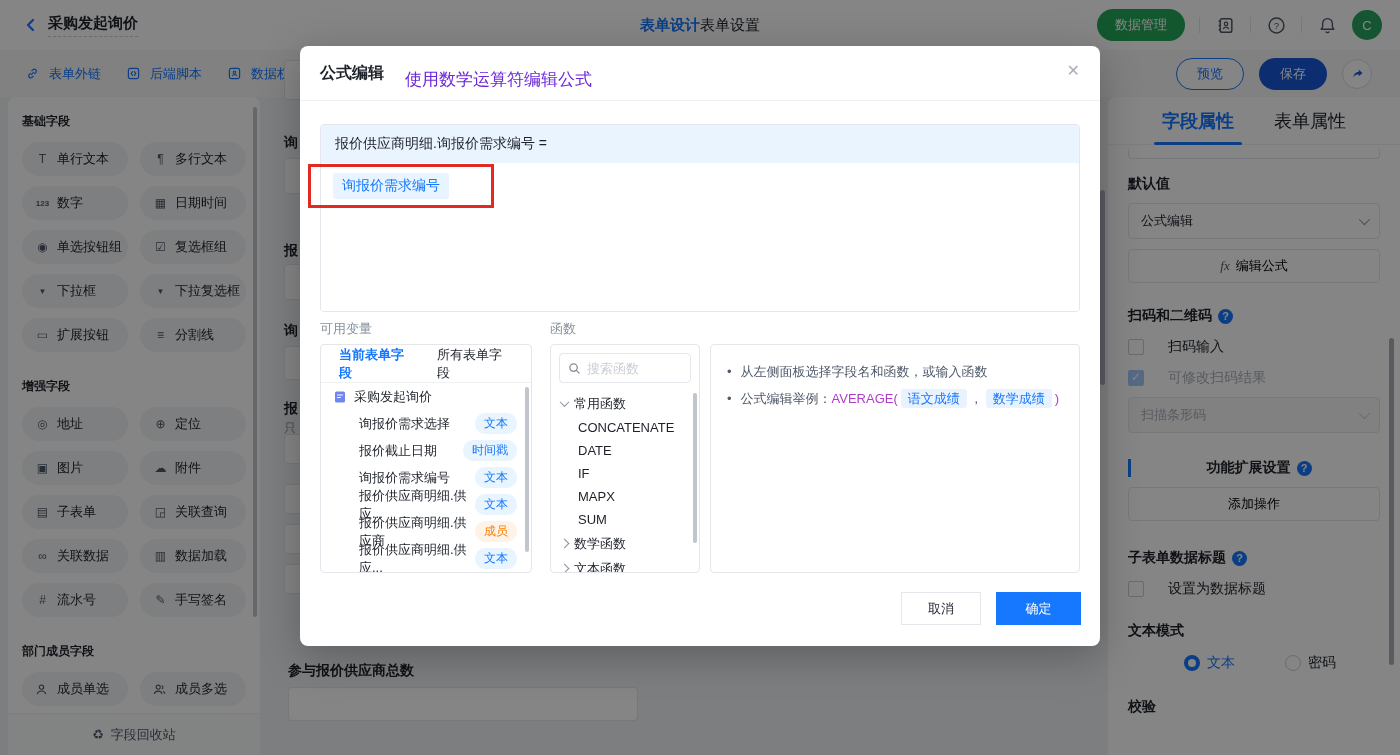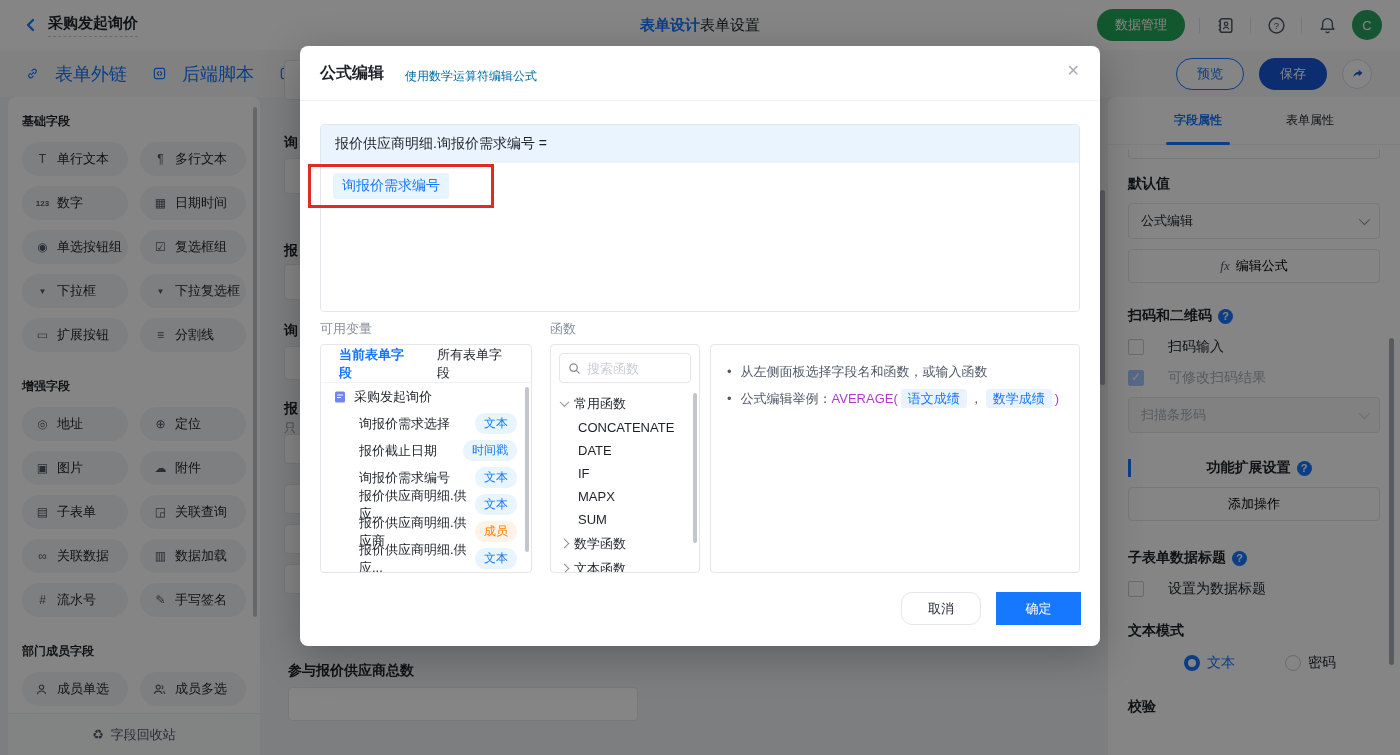--- a/index.html
+++ b/index.html
@@ -17,21 +17,21 @@
   .top-tab { font-size:15px; color:#1D2129; cursor:pointer; }
   .top-tab.active { color:#1677FF; font-weight:bold; }
   .top-right { position:absolute; right:18px; top:0; height:50px; display:flex; align-items:center; gap:14px; }
   .pill-green { background:#23A757; color:#fff; font-size:13px; padding:7px 18px; border-radius:16px; cursor:pointer; }
   .vsep { width:1px; height:16px; background:#E5E6EB; }
   .icon-btn { width:22px; height:22px; color:#4E5969; display:flex; align-items:center; justify-content:center; cursor:pointer; }
   .avatar { width:30px; height:30px; border-radius:50%; background:#2BA35E; color:#fff; font-size:13px; display:flex; align-items:center; justify-content:center; cursor:pointer; }
 
   
   .toolbar { position:absolute; left:0; top:50px; width:1400px; height:47px; background:#F7F8FA; display:flex; align-items:center; }
-  .tool-link { display:flex; align-items:center; gap:16px; color:#1677FF; font-size:18px; margin-left:26px; cursor:pointer; }
+  .tool-link { display:flex; align-items:center; gap:10px; color:#1677FF; font-size:13px; margin-left:26px; cursor:pointer; }
   .toolbar-actions { position:absolute; right:28px; top:0; height:47px; display:flex; align-items:center; gap:15px; }
   .btn-preview { border:1px solid #1677FF; color:#1677FF; background:#fff; font-size:13px; padding:6px 20px; border-radius:16px; cursor:pointer; }
   .btn-save { background:#1759D6; color:#fff; font-size:13px; padding:7px 21px; border-radius:16px; border:none; cursor:pointer; }
   .btn-share { width:30px; height:30px; border-radius:50%; background:#fff; border:1px solid #D3DCF3; display:flex; align-items:center; justify-content:center; cursor:pointer; }
 
   
   .left-card { position:absolute; left:8px; top:97px; width:252px; height:658px; background:#fff; border-radius:8px 8px 0 0; overflow:hidden; }
   .left-inner { padding:16px 14px 0 14px; }
   .sec-title { font-size:12px; font-weight:bold; margin-bottom:12px; }
   .fgrid { display:grid; grid-template-columns:1fr 1fr; gap:10px 12px; margin-bottom:26px; }
@@ -44,21 +44,21 @@
   
   .cv-label { position:absolute; font-size:14px; font-weight:bold; color:#1D2129; }
   .cv-sub { position:absolute; font-size:12px; color:#86909C; }
   .cv-input { position:absolute; background:#fff; border:1px solid #E5E6EB; border-radius:4px; }
   .cv-scroll { position:absolute; left:1100px; top:190px; width:5px; height:195px; background:#A9AEB8; border-radius:3px; }
   .page-scroll { position:absolute; left:1389px; top:338px; width:5px; height:327px; background:#A9AEB8; border-radius:3px; }
 
   
   .right-card { position:absolute; left:1108px; top:97px; width:292px; height:658px; background:#fff; border-radius:8px 0 0 0; }
   .prop-tabs { height:48px; display:flex; align-items:center; justify-content:space-around; padding:0 34px; border-bottom:1px solid #F0F1F3; }
-  .prop-tab { font-size:12px; color:#1D2129; height:48px; display:flex; align-items:center; cursor:pointer; position:relative; }
+  .prop-tab { font-size:18px; color:#1D2129; height:48px; display:flex; align-items:center; cursor:pointer; position:relative; }
   .prop-tab.active { color:#1677FF; font-weight:bold; }
   .prop-tab.active::after { content:""; position:absolute; left:-8px; right:-8px; bottom:0; height:3px; background:#1677FF; border-radius:2px; }
   .right-inner { padding:4px 20px 0 20px; }
   .cut-input { height:10px; border:1px solid #E5E6EB; border-top:none; border-radius:0 0 4px 4px; }
   .p-label { font-size:14px; font-weight:bold; margin-top:16px; display:flex; align-items:center; gap:6px; }
   .p-label.barred { border-left:3px solid #1677FF; padding-left:7px;justify-content:center; }
   .qicon { width:15px; height:15px; border-radius:50%; background:#1677FF; color:#fff; font-size:11px; display:inline-flex; align-items:center; justify-content:center; cursor:pointer; }
   .qicon::after { content:"?"; }
   .selectbox { margin-top:10px; height:36px; border:1px solid #E5E6EB; border-radius:4px; display:flex; align-items:center; justify-content:space-between; padding:0 12px; font-size:13px; cursor:pointer; background:#fff; }
   .selectbox.disabled { background:#F7F8FA; color:#A9AEB8; cursor:not-allowed; }
@@ -73,21 +73,21 @@
   .radio-row { display:flex; align-items:center; gap:50px; margin-top:14px; margin-left:56px; font-size:14px; }
   .radio { display:flex; align-items:center; gap:7px; cursor:pointer; }
   .rdot { width:16px; height:16px; border-radius:50%; border:1px solid #C9CDD4; background:#fff; }
   .radio.on .rdot { border:4.5px solid #1677FF; }
   .radio.on span.rlabel { color:#1677FF; }
 
   
   .overlay { position:absolute; left:0; top:0; width:1400px; height:755px; background:rgba(0,0,0,0.48); z-index:50; }
   .modal { position:absolute; left:300px; top:46px; width:800px; height:600px; background:#fff; border-radius:8px; z-index:100; box-shadow:0 10px 40px rgba(0,0,0,.25); }
   .m-title { position:absolute; left:20px; top:17px; font-size:16px; font-weight:bold; }
-  .m-sub { position:absolute; left:105px; top:22px; font-size:12px; color:#0369a1; }
+  .m-sub { position:absolute; left:105px; top:22px; font-size:17px; color:#6d28d9; }
   .m-close { position:absolute; right:20px; top:15px; font-size:16px; color:#A9AEB8; cursor:pointer; }
   .m-hr { position:absolute; left:0; top:54px; width:800px; height:1px; background:#F0F1F3; }
   .formula-box { position:absolute; left:20px; top:78px; width:760px; height:188px; border:1px solid #E5E6EB; border-radius:4px; overflow:hidden; }
   .formula-head { height:38px; background:#EAF4FE; display:flex; align-items:center; padding-left:14px; font-size:14px; color:#1D2129; }
   .formula-body { position:relative; height:149px; background:#fff; padding:10px 12px; }
   .token { display:inline-block; background:#E8F4FF; color:#1677FF; font-size:14px; padding:4px 9px; border-radius:3px; cursor:pointer; }
   .red-annot { position:absolute; left:8px; top:118px; width:186px; height:44px; border:3px solid #E02A22; z-index:5; pointer-events:none; }
   .m-sec-label { position:absolute; top:274px; font-size:13px; color:#86909C; }
   .panel { position:absolute; top:298px; height:229px; border:1px solid #E5E6EB; border-radius:4px; background:#fff; overflow:hidden; }
   .var-tabs { height:38px; border-bottom:1px solid #F0F1F3; display:flex; align-items:center; gap:22px; padding:0 18px; font-size:13px; }
@@ -105,21 +105,21 @@
   .fn-group { height:25px; display:flex; align-items:center; gap:6px; padding-left:10px; font-size:13px; cursor:pointer; }
   .fn-item { height:23px; display:flex; align-items:center; padding-left:27px; font-size:13px; cursor:pointer; color:#1D2129; }
   .tri { width:7px; height:7px; border-right:1.4px solid #86909C; border-bottom:1.4px solid #86909C; flex:0 0 auto; }
   .tri.down { transform:rotate(45deg) translate(-1px,-1px); }
   .tri.right { transform:rotate(-45deg); }
   .fscroll { position:absolute; right:2px; top:48px; width:4px; height:150px; background:#C1C5CD; border-radius:2px; }
   .help-box { padding:13px 16px; font-size:13px; color:#4E5969; line-height:27px; }
   .bullet::before { content:"•"; margin-right:9px; color:#4E5969; }
   .fn-name { color:#B03BC9; }
   .mini-token { background:#E8F3FF; color:#1677FF; padding:2px 7px; border-radius:3px; margin:0 3px; }
-  .m-btn-cancel { position:absolute; left:601px; top:546px; width:80px; height:33px; border:1px solid #E5E6EB; background:#fff; border-radius:11px; font-size:13px; color:#1D2129; cursor:pointer; font-family:inherit; }
+  .m-btn-cancel { position:absolute; left:601px; top:546px; width:80px; height:33px; border:1px solid #E5E6EB; background:#fff; border-radius:0; font-size:13px; color:#1D2129; cursor:pointer; font-family:inherit; }
   .m-btn-ok { position:absolute; left:696px; top:546px; width:85px; height:33px; border:none; background:#1677FF; border-radius:0; font-size:13px; color:#fff; cursor:pointer; font-family:inherit; }
   svg { display:block; }
 </style>
 </head>
 <body>
 
 <div id="app">
 
   <div class="topbar">
     <div class="back-btn">

